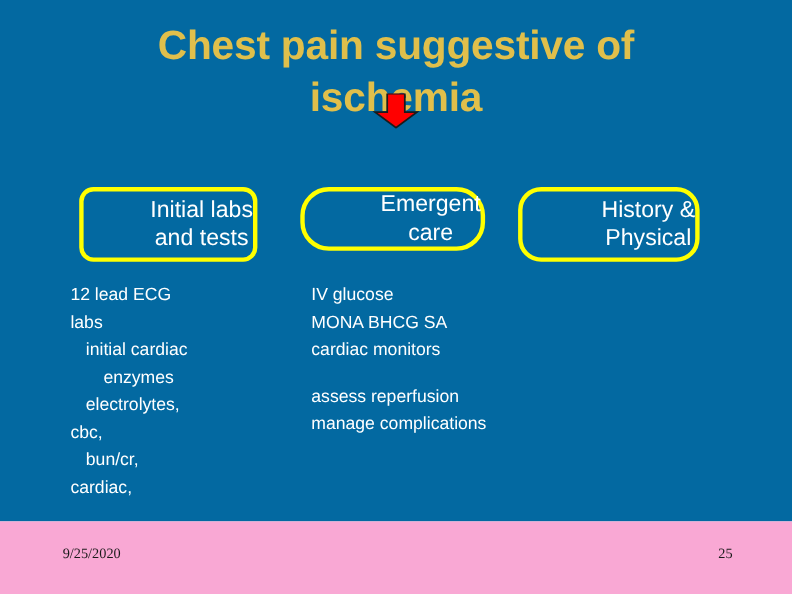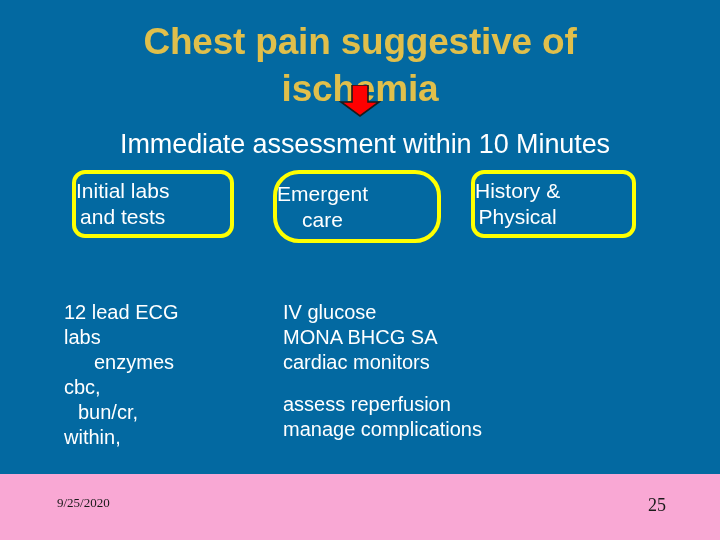--- a/index.html
+++ b/index.html
@@ -68,35 +68,34 @@
     position: absolute;
     box-sizing: border-box;
     border: 4px solid #ffff00;
     border-radius: 13px;
     color: #ffffff;
     font-size: 21px;
     line-height: 26px;
     text-align: center;
     display: flex;
     align-items: center;
-    justify-content: flex-start;
+    justify-content: flex-end;
     white-space: pre-line;
     background: transparent;
   }
   #box-initial-labs { left: 72px;  top: 170px; width: 162px; height: 68px; }
-  #box-emergent     { left: 273px; top: 170px; width: 168px; height: 73px; border-radius: 26px; }
-  #box-history      { left: 471px; top: 170px; width: 165px; height: 68px; }
+  #box-emergent     { left: 273px; top: 170px; width: 168px; height: 58px; border-radius: 26px; }
+  #box-history      { left: 471px; top: 170px; width: 165px; height: 68px; border-radius: 21px; }
 
   
   .body-col {
     position: absolute;
     color: #ffffff;
-    font-size: 20px;
+    font-size: 16px;
     line-height: 25px;
-    margin-top: 44px;
   }
   #col-initial-labs { left: 64px;  top: 256px; width: 210px; }
   #col-emergent     { left: 283px; top: 256px; width: 230px; }
 
   .body-line { white-space: pre; }
   .body-line.blank { height: 17px; }
 
   .ind-0 { padding-left: 0px; }
   .ind-1 { padding-left: 14px; }
   .ind-2 { padding-left: 30px; }
@@ -117,61 +116,62 @@
     color: #1a1a1a;
     font-family: "Liberation Serif", serif;
     font-size: 13px;
   }
   #footer-page {
     position: absolute;
     right: 54px;
     top: 21px;
     color: #1a1a1a;
     font-family: "Liberation Serif", serif;
-    font-size: 18px;
+    font-size: 13px;
   }
 </style>
 </head>
 <body>
 
 <div id="slide">
 
   <div id="title">Chest pain suggestive of
 ischemia</div>
 
   <div id="arrow">
     <svg width="44" height="32" viewBox="0 0 44 32" xmlns="http://www.w3.org/2000/svg">
       <polygon points="14,0 30,0 30,17 41,17 22,31 3,17 14,17" fill="#ff0000" stroke="#1b1b1b" stroke-width="1.6"></polygon>
     </svg>
   </div>
 
-  <div id="section-heading">Immediate assessment within 10 Minutes</div>
 
   <div class="hdr-box" id="box-initial-labs">
     <span>Initial labs
 and tests</span>
   </div>
 
   <div class="hdr-box" id="box-emergent">
     <span>Emergent
 care</span>
   </div>
 
   <div class="hdr-box" id="box-history">
     <span>History &amp;
 Physical</span>
   </div>
 
   <div class="body-col" id="col-initial-labs">
     <div class="body-line ind-0">12 lead ECG</div>
     <div class="body-line ind-0">labs</div>
+    <div class="body-line ind-1">initial cardiac</div>
     <div class="body-line ind-2">enzymes</div>
+    <div class="body-line ind-1">electrolytes,</div>
     <div class="body-line ind-0">cbc,</div>
     <div class="body-line ind-1">bun/cr,</div>
-    <div class="body-line ind-0">within,</div>
+    <div class="body-line ind-0">cardiac,</div>
   </div>
 
   <div class="body-col" id="col-emergent">
     <div class="body-line ind-0">IV glucose</div>
     <div class="body-line ind-0">MONA BHCG SA</div>
     <div class="body-line ind-0">cardiac monitors</div>
     <div class="body-line blank ind-0"></div>
     <div class="body-line ind-0">assess reperfusion</div>
     <div class="body-line ind-0">manage complications</div>
   </div>

